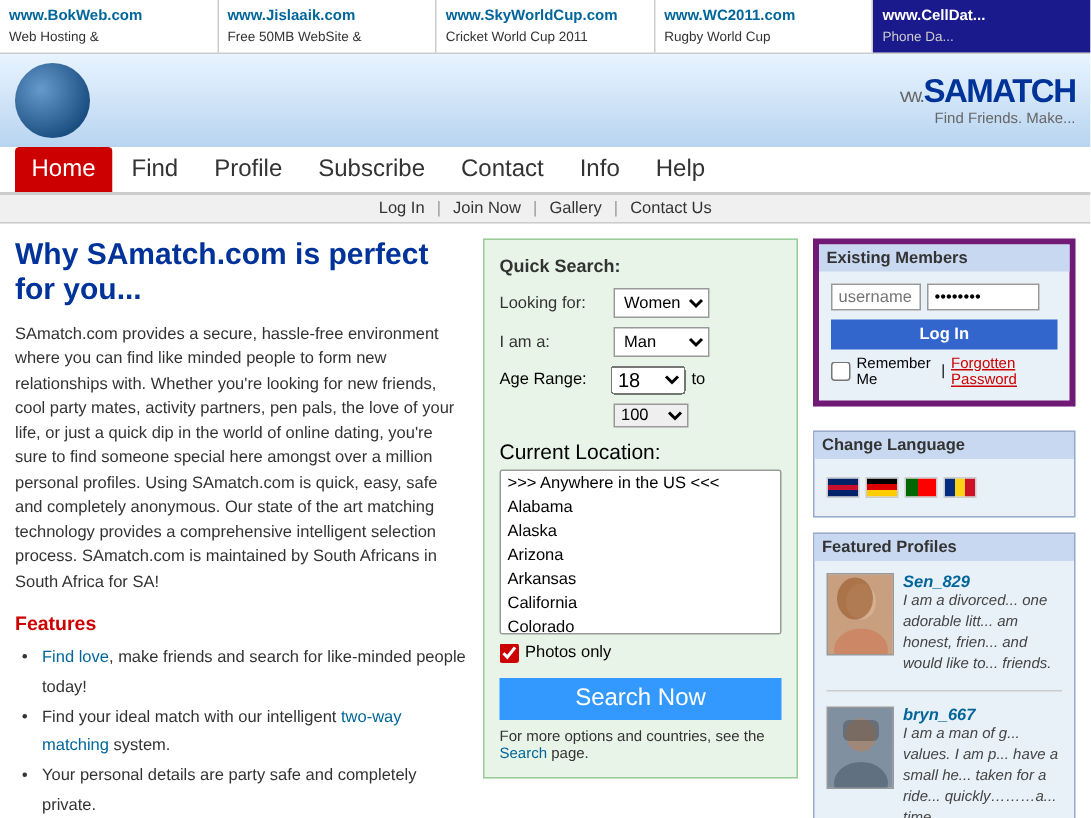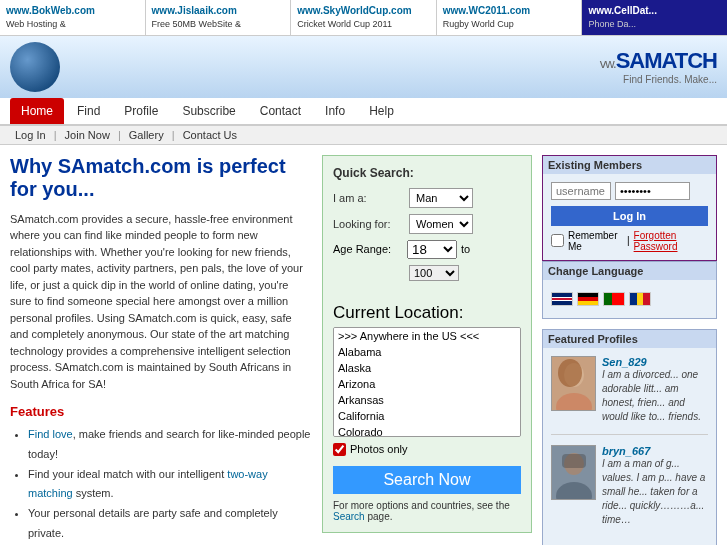--- a/index.html
+++ b/index.html
@@ -13,24 +13,24 @@
     .ad-item.highlight { background: #1a1a8c; color: #fff; }
     .ad-item.highlight span { color: #ccc; }
 
     
     .header { background: linear-gradient(to bottom, #e8f4ff, #b8d4f0); padding: 6px 10px; display: flex; align-items: center; justify-content: space-between; }
     .logo { font-size: 22px; font-weight: bold; color: #003399; letter-spacing: -1px; }
     .globe { width: 50px; height: 50px; background: radial-gradient(circle at 35% 35%, #6699cc, #003366); border-radius: 50%; display: inline-block; margin-right: 8px; vertical-align: middle; }
 
     
     .nav-main { background: #fff; border-bottom: 2px solid #ccc; padding: 0 10px; display: flex; align-items: center; gap: 2px; }
-    .nav-main a { display: inline-block; padding: 5px 10px; font-size: 12px; text-decoration: none; color: #333; border: 1px solid transparent; }
+    .nav-main a { display: inline-block; padding: 5px 10px; font-size: 16px; text-decoration: none; color: #333; border: 1px solid transparent; }
     .nav-main a.active { background: #cc0000; color: #fff; border-radius: 3px 3px 0 0; }
 
-    .nav-sub { background: #f0f0f0; padding: 3px 10px; font-size: 11px; border-bottom: 1px solid #ccc; }
+    .nav-sub { background: #f0f0f0; padding: 3px 10px; font-size: 11px; border-bottom: 1px solid #ccc; text-align: center; }
     .nav-sub a { color: #333; text-decoration: none; margin: 0 5px; }
     .nav-sep { color: #999; }
 
     
     .main-layout { display: flex; padding: 10px; gap: 10px; }
     .left-col { flex: 1; min-width: 0; }
     .right-col { width: 175px; flex-shrink: 0; }
 
     
     .page-title { font-size: 20px; color: #003399; margin-bottom: 10px; font-weight: bold; }
@@ -55,21 +55,21 @@
     .photos-only input { accent-color: #cc0000; }
     .search-now-btn { background: #3399ff; color: #fff; border: none; padding: 5px 16px; font-size: 16px; cursor: pointer; width: 100%; margin-top: 4px; font-weight: normal; }
     .more-options { font-size: 10px; color: #333; margin-top: 6px; }
     .more-options a { color: #006699; text-decoration: none; }
 
     
     .age-range-row { display: flex; align-items: center; gap: 4px; font-size: 11px; margin-bottom: 6px; }
     .age-range-row label { min-width: 70px; }
 
     
-    .existing-members { background: #e8f0f8; border: 1px solid #701a75; padding: 8px; margin-bottom: 0; }
+    .existing-members { background: #e8f0f8; border: 4px solid #701a75; padding: 8px; margin-bottom: 16px; }
     .em-title { font-size: 11px; font-weight: bold; color: #333; margin-bottom: 6px; background: #c8d8f0; padding: 3px 5px; margin: -8px -8px 8px -8px; }
     .em-inputs { display: flex; gap: 4px; margin-bottom: 6px; }
     .em-inputs input { width: 80px; padding: 2px 4px; font-size: 11px; border: 1px solid #999; }
     .login-btn { background: #3366cc; color: #fff; border: none; padding: 4px 12px; font-size: 11px; cursor: pointer; width: 100%; font-weight: bold; margin-bottom: 4px; }
     .remember-row { font-size: 10px; display: flex; align-items: center; gap: 4px; }
     .remember-row a { color: #cc0000; font-size: 10px; }
 
     .change-lang { background: #e8f0f8; border: 1px solid #99aacc; padding: 8px; margin-bottom: 10px; }
     .cl-title { font-size: 11px; font-weight: bold; color: #333; margin-bottom: 6px; background: #c8d8f0; padding: 3px 5px; margin: -8px -8px 8px -8px; }
     .flags { display: flex; gap: 4px; padding: 4px 0; }
@@ -160,49 +160,49 @@
       <li>It's QUICK, EASY &amp; FREE to join!</li>
     </ul>
 
   </div>
 
   <div style="width:210px;flex-shrink:0;">
     <div class="quick-search">
       <div class="qs-title">Quick Search:</div>
 
       <div class="qs-row">
+        <label>Looking for:</label>
+        <select>
+          <option>Women</option>
+          <option>Men</option>
+        </select>
+      </div>
+
+      <div class="qs-row">
         <label>I am a:</label>
         <select>
           <option>Man</option>
           <option>Woman</option>
         </select>
       </div>
 
-      <div class="qs-row">
-        <label>Looking for:</label>
-        <select>
-          <option>Women</option>
-          <option>Men</option>
-        </select>
-      </div>
-
       <div class="age-range-row">
         <label>Age Range:</label>
         <select style="width:50px;">
           <option>18</option><option>20</option><option>25</option><option>30</option>
         </select>
         <span>to</span>
       </div>
-      <div style="margin-bottom:22px;margin-left:76px;">
+      <div style="margin-bottom:8px;margin-left:76px;">
         <select style="width:50px;font-size:11px;border:1px solid #999;">
           <option>100</option><option>90</option><option>80</option><option>70</option>
         </select>
       </div>
 
-      <div style="font-size:17px;margin-bottom:4px;">Current Location:</div>
+      <div style="font-size:14px;margin-bottom:4px;">Current Location:</div>
       <select class="qs-location" size="8">
         <option>&gt;&gt;&gt; Anywhere in the US &lt;&lt;&lt;</option>
         <option>Alabama</option>
         <option>Alaska</option>
         <option>Arizona</option>
         <option>Arkansas</option>
         <option>California</option>
         <option>Colorado</option>
         <option>Connecticut</option>
       </select>

